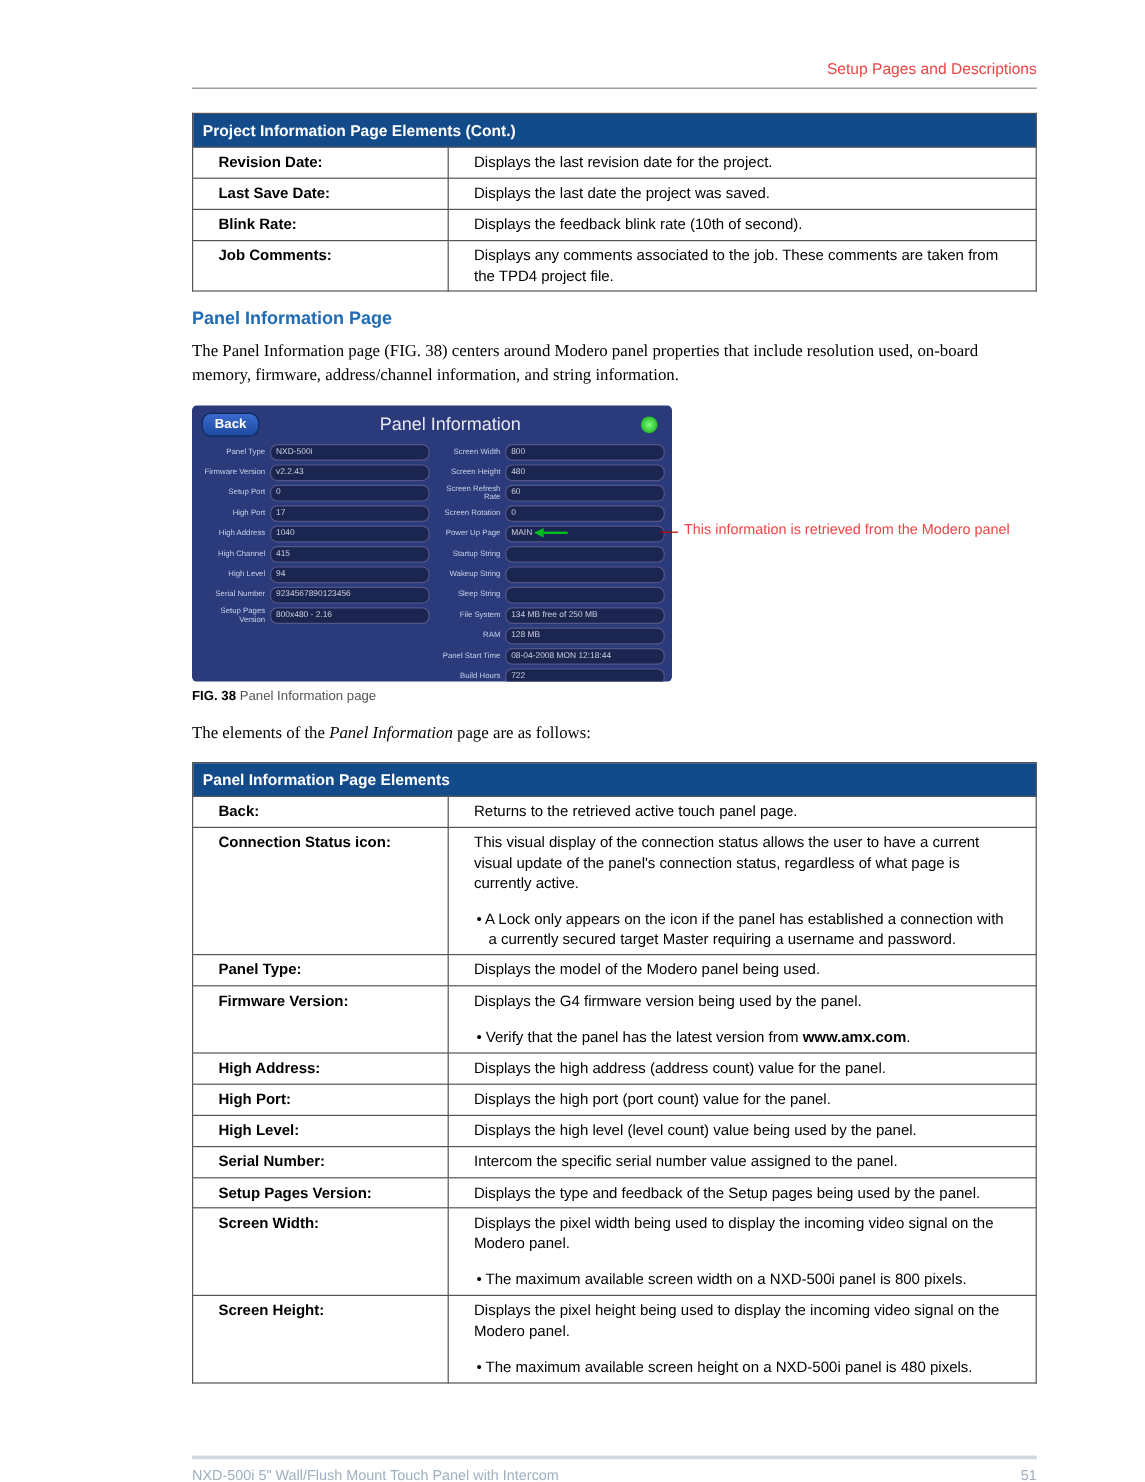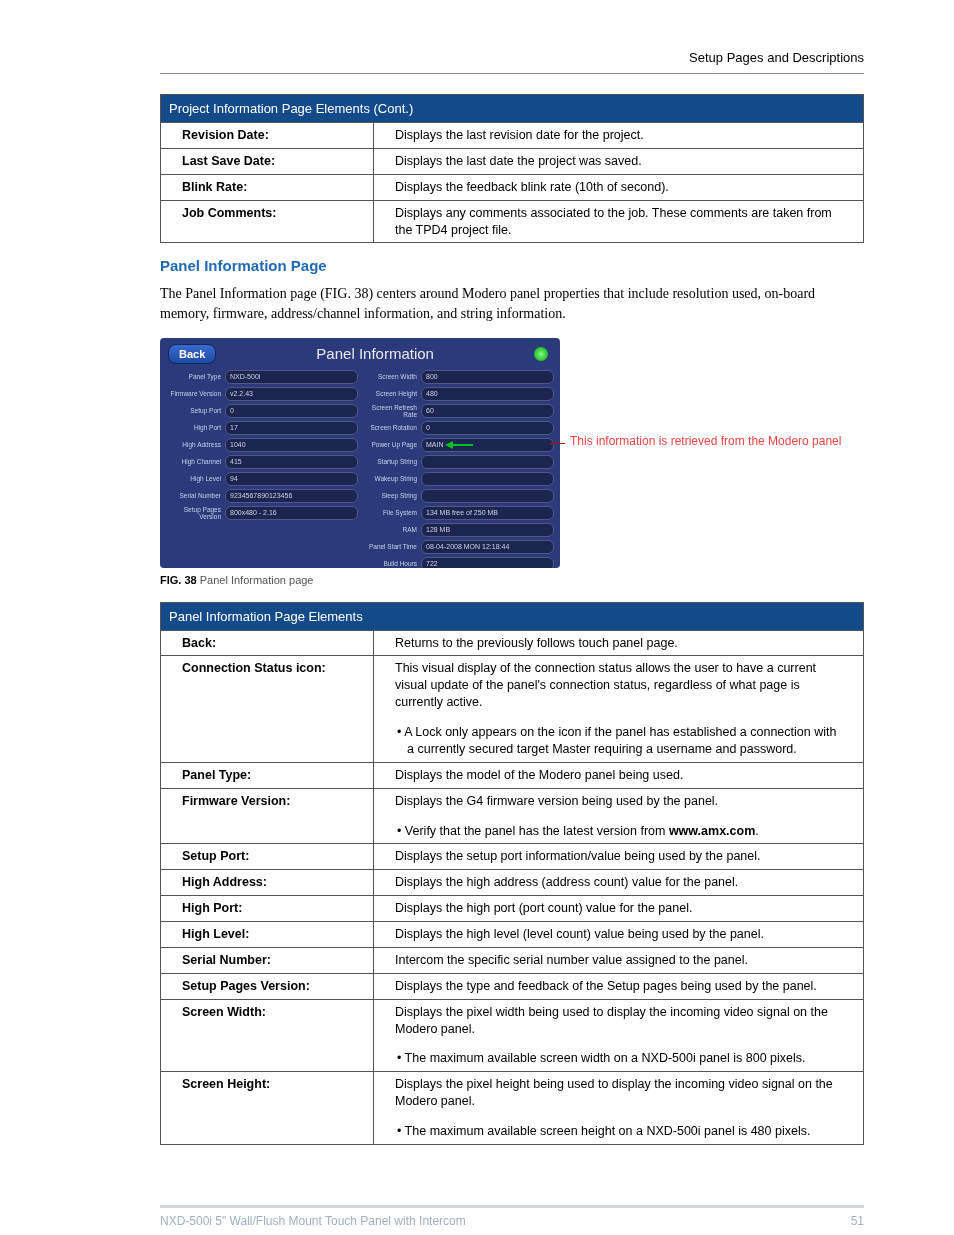--- a/index.html
+++ b/index.html
@@ -9,36 +9,36 @@
     margin: 0;
     padding: 0;
     width: 954px;
     background: #fff;
   }
   .page {
     padding: 50px 90px 30px 160px;
   }
   .header-section {
     text-align: right;
-    color: #000000;
+    color: #ef4444;
     font-size: 13px;
     padding-bottom: 8px;
     border-bottom: 1px solid #888;
     margin-bottom: 20px;
   }
   table.elements {
     border-collapse: collapse;
     width: 100%;
     margin-bottom: 14px;
   }
   table.elements th {
     background: #124a8a;
     color: #fff;
     text-align: left;
-    font-weight: normal;
+    font-weight: bold;
     padding: 6px 8px;
     font-size: 13px;
     border: 1px solid #555;
   }
   table.elements td {
     border: 1px solid #555;
     padding: 4px 21px;
     vertical-align: top;
     font-size: 12.5px;
     line-height: 1.35;
@@ -324,47 +324,46 @@
     </div>
     <div class="callout">
       <div class="callout-line"></div>
       <span>This information is retrieved from the Modero panel</span>
     </div>
   </div>
   <div class="fig-caption">
     <b>FIG. 38</b><span>  Panel Information page</span>
   </div>
 
+  <p class="body-text">
+    <span>The elements of the </span><i>Panel Information</i><span> page are as follows:</span>
+  </p>
 
   <table class="elements">
     <tbody>
         <tr>
           <th colspan="2">Panel Information Page Elements</th>
         </tr>
     </tbody>
       <tbody id="t2body">
         <tr>
           <td class="label">Back:</td>
-          <td>Returns to the previously follows touch panel page.</td>
+          <td>Returns to the retrieved active touch panel page.</td>
         </tr>
         <tr>
           <td class="label">Connection Status icon:</td>
           <td>This visual display of the connection status allows the user to have a current visual update of the panel's connection status, regardless of what page is currently active.<span class="bullet">• A Lock only appears on the icon if the panel has established a connection with a currently secured target Master requiring a username and password.</span></td>
         </tr>
         <tr>
           <td class="label">Panel Type:</td>
           <td>Displays the model of the Modero panel being used.</td>
         </tr>
         <tr>
           <td class="label">Firmware Version:</td>
           <td>Displays the G4 firmware version being used by the panel.<span class="bullet">• Verify that the panel has the latest version from <b>www.amx.com</b>.</span></td>
-        </tr>
-        <tr>
-          <td class="label">Setup Port:</td>
-          <td>Displays the setup port information/value being used by the panel.</td>
         </tr>
         <tr>
           <td class="label">High Address:</td>
           <td>Displays the high address (address count) value for the panel.</td>
         </tr>
         <tr>
           <td class="label">High Port:</td>
           <td>Displays the high port (port count) value for the panel.</td>
         </tr>
         <tr>

